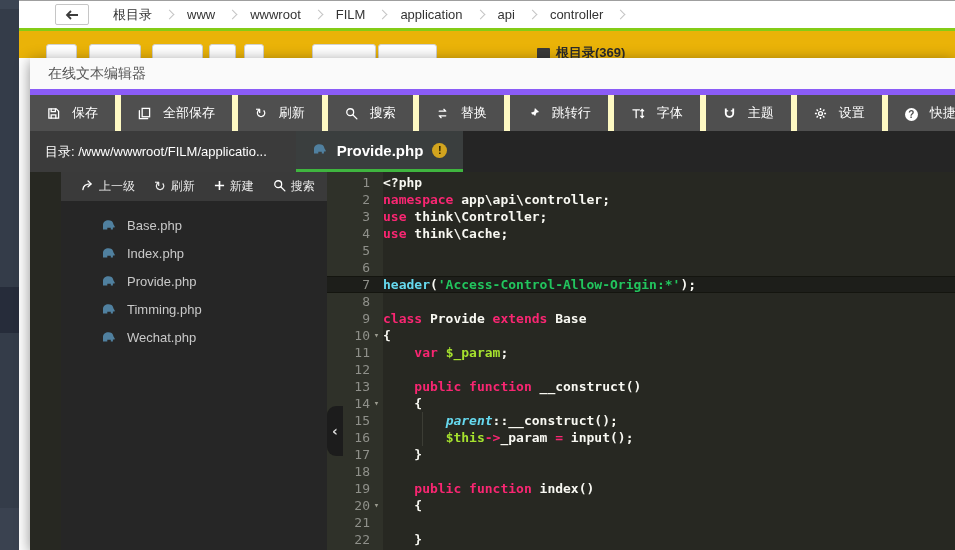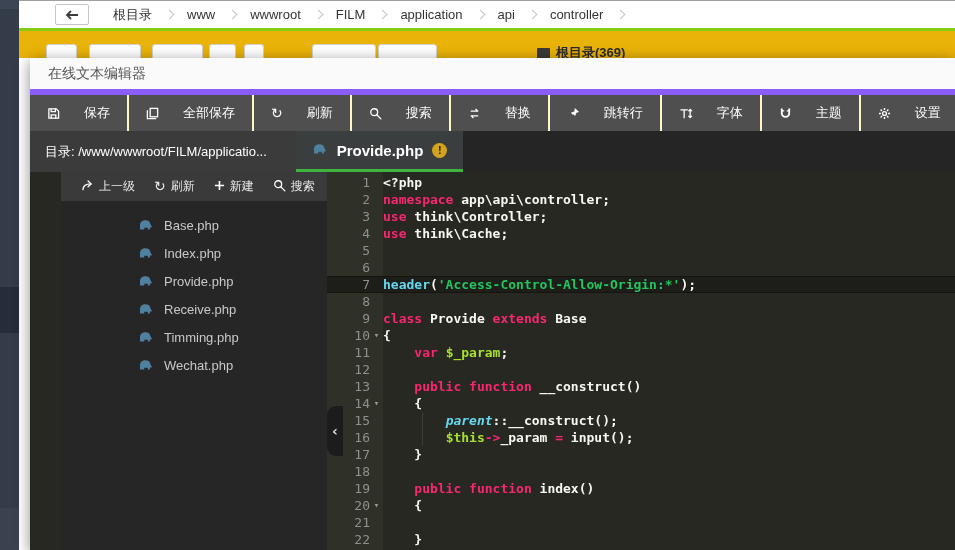--- a/index.html
+++ b/index.html
@@ -31,43 +31,43 @@
                    font-size:13px; font-weight:bold; color:#2b2b2b; white-space:nowrap; }
   .partial-label .fold-ico { width:13px; height:11px; background:#3a3a3a; border-radius:1px; }
 
   
   .modal { position:absolute; left:30px; top:58px; width:925px; height:492px; background:#272822;
            box-shadow:0 3px 14px rgba(0,0,0,.45); display:flex; flex-direction:column; }
   .m-head { height:37px; background:#fafafa; border-bottom:6px solid #8b5cf6;
             display:flex; align-items:center; padding-left:18px; font-size:14px; color:#555; flex:none; }
 
   .m-toolbar { height:36px; background:#4f4f4f; display:flex; align-items:stretch; flex:none; }
-  .tb-btn { display:flex; align-items:center; gap:24px; padding:0 17px; color:#fff; font-size:13px;
-            border-right:2px solid #fef9c3; cursor:pointer; white-space:nowrap; }
+  .tb-btn { display:flex; align-items:center; gap:12px; padding:0 17px; color:#fff; font-size:13px;
+            border-right:6px solid #fef9c3; cursor:pointer; white-space:nowrap; }
   .tb-btn svg { display:block; }
   .q-circle { display:inline-flex; width:13px; height:13px; border-radius:50%; background:#fff;
               color:#4f4f4f; font-size:10px; font-weight:bold; align-items:center; justify-content:center; }
   .txt-ico { font-size:14px; line-height:1; font-family:"DejaVu Sans",sans-serif; }
 
   .m-sub { height:41px; display:flex; flex:none; }
   .dir-label { width:266px; flex:none; background:#3b3b3b; color:#ffffff; font-size:13px;
                display:flex; align-items:center; padding-left:15px; white-space:nowrap; overflow:hidden; }
   .tabstrip { flex:1; background:#252525; display:flex; }
   .tab { width:167px; background:#3a3e3e; border-bottom:3px solid #3fb53f; display:flex; align-items:center;
          justify-content:center; gap:9px; cursor:pointer; }
   .tab-title { color:#fff; font-size:15px; font-weight:bold; }
   .warn-badge { width:15px; height:15px; border-radius:50%; background:#d2a41e; color:#2e2300;
                 font-size:11px; font-weight:bold; display:flex; align-items:center; justify-content:center; }
 
   .m-body { flex:1; display:flex; min-height:0;padding-left:31px; }
   .fs-panel { width:266px; flex:none; background:#262626; display:flex; flex-direction:column; }
   .fs-toolbar { height:29px; background:#3a3a3a; display:flex; align-items:center; gap:19px;
                 padding-left:20px; flex:none; }
   .fs-act { display:flex; align-items:center; gap:5px; color:#eaeaea; font-size:12px; cursor:pointer; white-space:nowrap; }
-  .fs-list { padding-top:10px;margin-left:37px; }
+  .fs-list { padding-top:10px; }
   .file-row { height:28px; display:flex; align-items:center; gap:10px; padding-left:40px;
               color:#c9c9c9; font-size:13px; cursor:pointer; }
 
   
   .editor { position:relative; flex:1; overflow:hidden;
             background:linear-gradient(90deg,#2f3129 0,#2f3129 56px,#272822 56px);
             font-family:"DejaVu Sans Mono","Liberation Mono",monospace; font-size:13px; padding-top:2px; }
   .code-row { position:relative; height:17px; line-height:17px; display:flex; white-space:pre; }
   .code-row.active { background:#1d1e1a; box-shadow:inset 0 1px 0 #14150f, inset 0 -1px 0 #14150f; }
   .ln { width:43px; flex:none; text-align:right; color:#8f908a; font-weight:normal; }
@@ -268,26 +268,20 @@
               <span><svg width="16" height="14" viewBox="0 0 16 14">
                   <path d="M2 12.6V8.2C2 5.2 4.4 3.3 7.4 3.3c2.5 0 4.3 1.2 4.8 3.2l.2.8 1.3 2.3c.25.45-.05 1-.55 1h-1.25v2h-2.1v-1.9H6.3v1.9H4z" fill="#50809f"></path>
                 </svg></span>
               <span>Index.php</span>
             </div>
             <div class="file-row">
               <span><svg width="16" height="14" viewBox="0 0 16 14">
                   <path d="M2 12.6V8.2C2 5.2 4.4 3.3 7.4 3.3c2.5 0 4.3 1.2 4.8 3.2l.2.8 1.3 2.3c.25.45-.05 1-.55 1h-1.25v2h-2.1v-1.9H6.3v1.9H4z" fill="#50809f"></path>
                 </svg></span>
               <span>Provide.php</span>
-            </div>
-            <div class="file-row">
-              <span><svg width="16" height="14" viewBox="0 0 16 14">
-                  <path d="M2 12.6V8.2C2 5.2 4.4 3.3 7.4 3.3c2.5 0 4.3 1.2 4.8 3.2l.2.8 1.3 2.3c.25.45-.05 1-.55 1h-1.25v2h-2.1v-1.9H6.3v1.9H4z" fill="#50809f"></path>
-                </svg></span>
-              <span>Receive.php</span>
             </div>
             <div class="file-row">
               <span><svg width="16" height="14" viewBox="0 0 16 14">
                   <path d="M2 12.6V8.2C2 5.2 4.4 3.3 7.4 3.3c2.5 0 4.3 1.2 4.8 3.2l.2.8 1.3 2.3c.25.45-.05 1-.55 1h-1.25v2h-2.1v-1.9H6.3v1.9H4z" fill="#50809f"></path>
                 </svg></span>
               <span>Timming.php</span>
             </div>
             <div class="file-row">
               <span><svg width="16" height="14" viewBox="0 0 16 14">
                   <path d="M2 12.6V8.2C2 5.2 4.4 3.3 7.4 3.3c2.5 0 4.3 1.2 4.8 3.2l.2.8 1.3 2.3c.25.45-.05 1-.55 1h-1.25v2h-2.1v-1.9H6.3v1.9H4z" fill="#50809f"></path>

